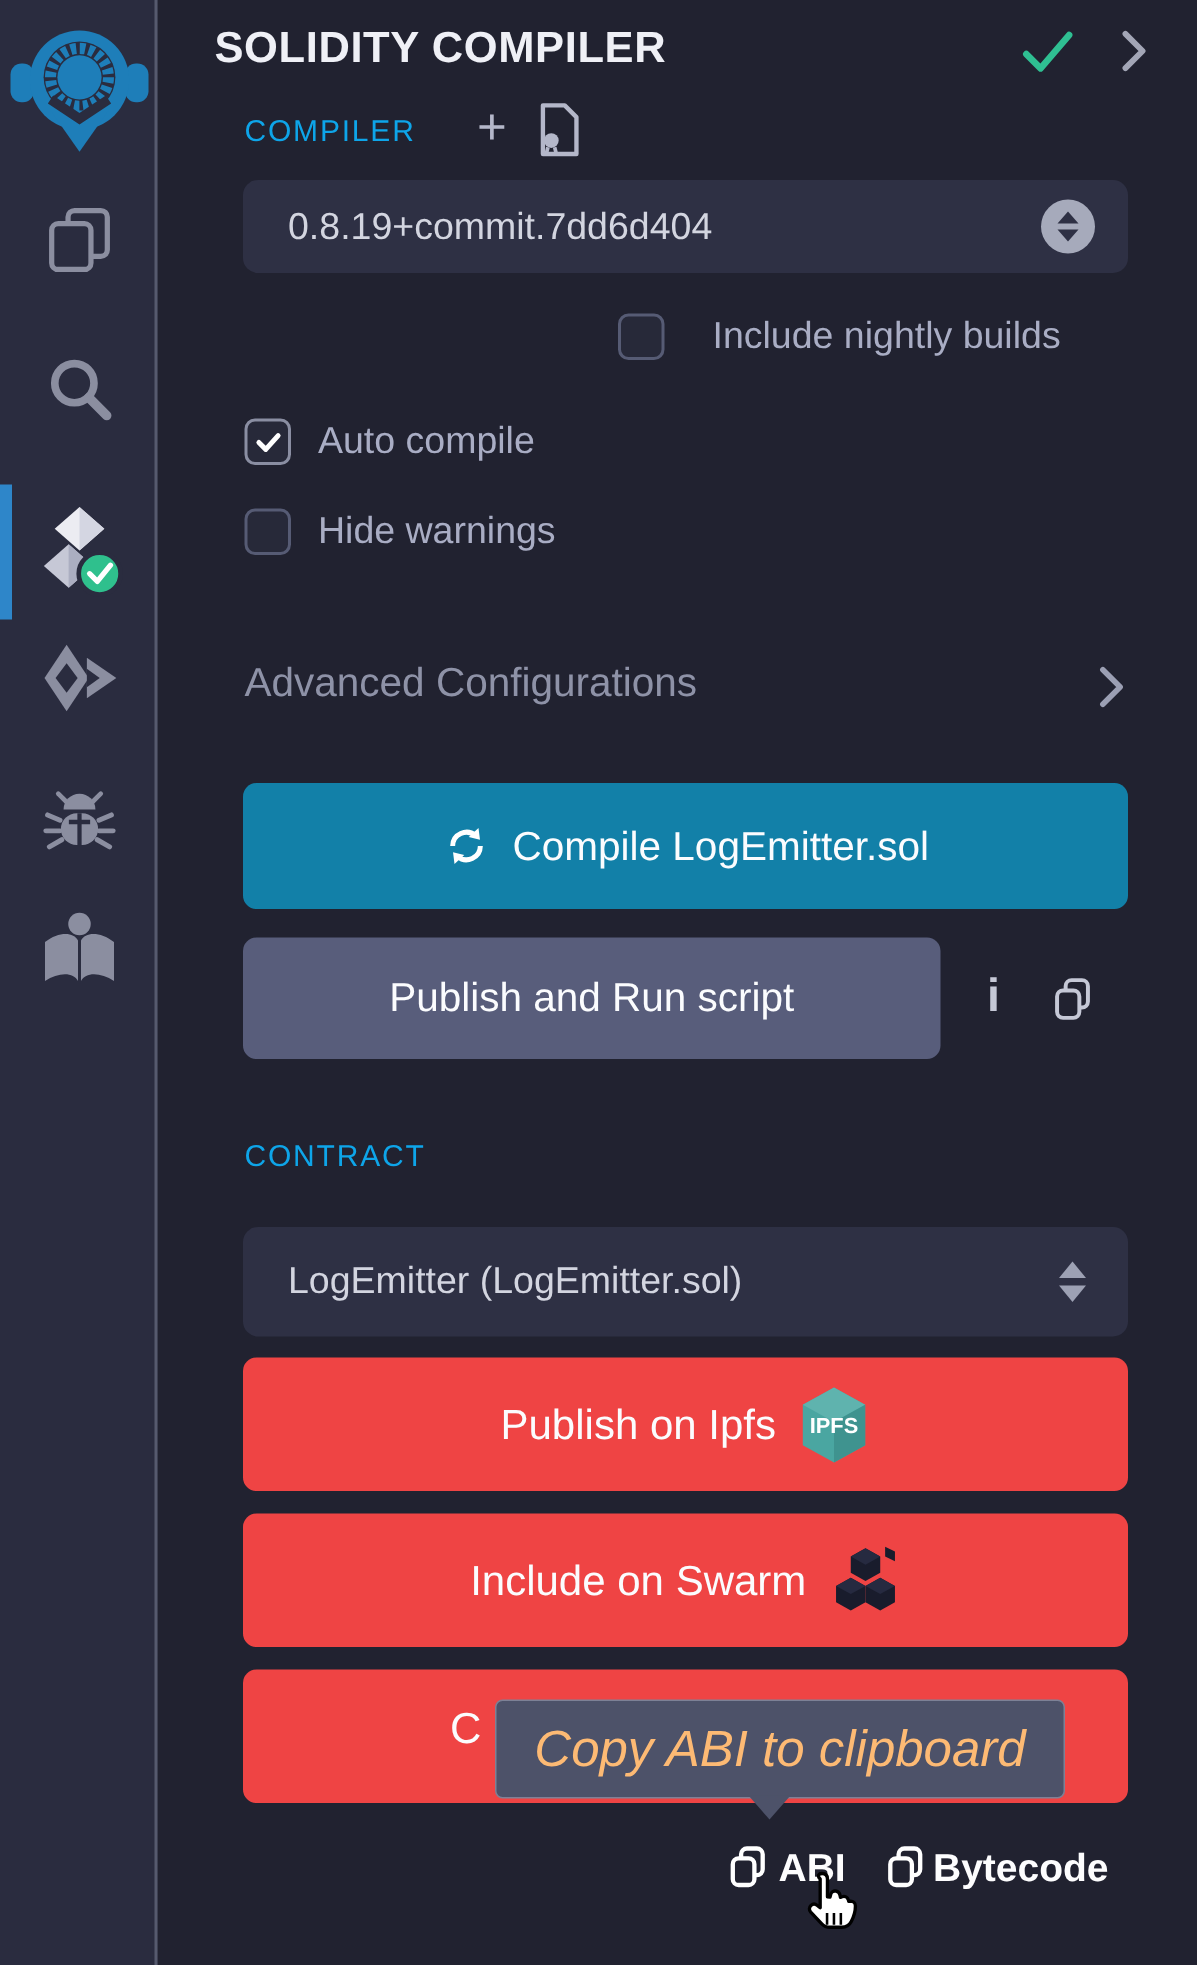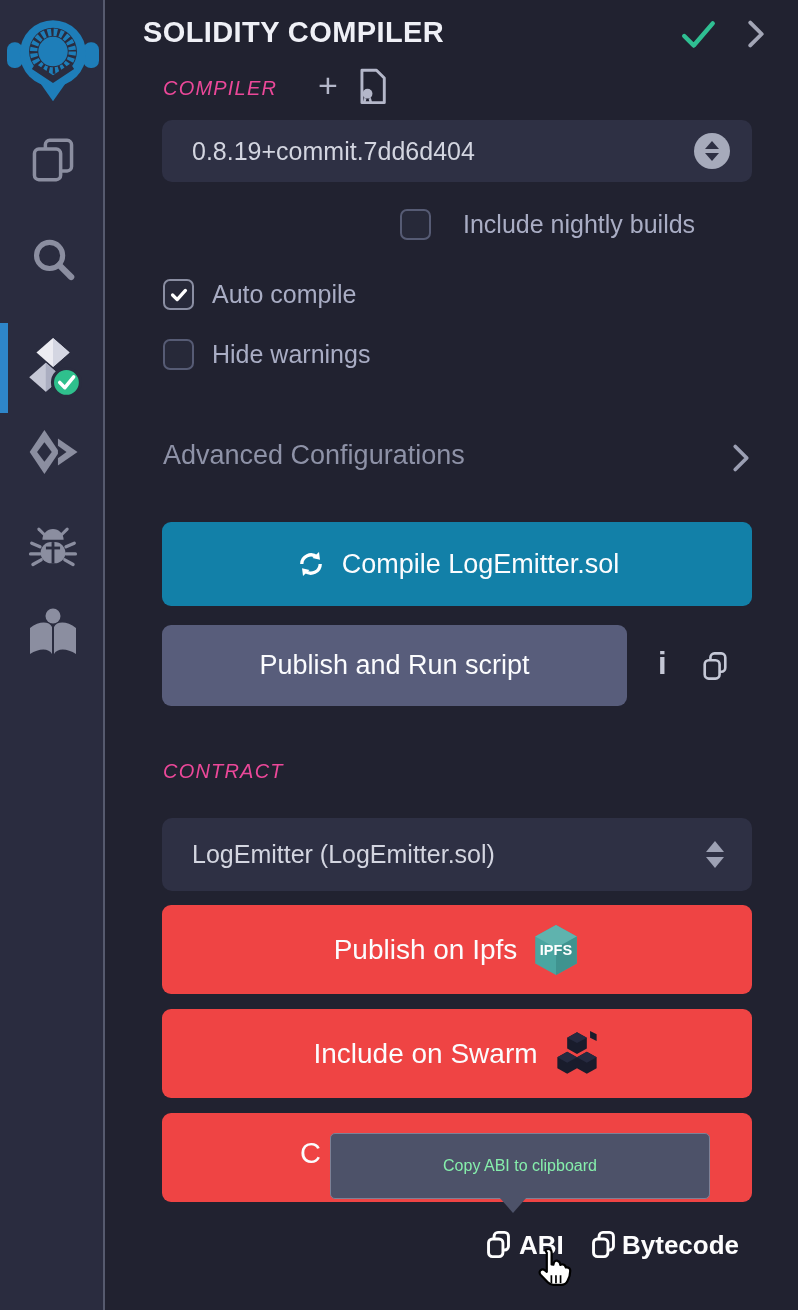--- a/index.html
+++ b/index.html
@@ -6,21 +6,21 @@
   .stage{position:relative;width:798px;height:1310px;background:#212230;overflow:hidden;
          font-family:"Liberation Sans",sans-serif;text-align:right;}
   .abs{position:absolute;}
   
   .sidebar{position:absolute;left:0;top:0;width:105px;height:1310px;background:#2a2c3f;
            border-right:2px solid #565a6e;box-sizing:border-box;}
   .side-item{position:absolute;left:0;width:105px;display:flex;justify-content:center;align-items:center;}
   .side-item.active::before{content:"";position:absolute;left:0;top:-14px;bottom:-14px;width:8px;background:#2e86c9;}
   
   .page-title{font-size:29px;font-weight:600;color:#eff0f6;letter-spacing:.4px;margin:0;white-space:nowrap;}
-  .section-label{font-size:20px;font-weight:500;color:#ec4899;letter-spacing:1.2px;white-space:nowrap;font-style:italic;}
+  .section-label{font-size:20px;font-weight:500;color:#0ea5e9;letter-spacing:1.2px;white-space:nowrap;}
   .plus-glyph{font-size:34px;font-weight:300;color:#b4b7c9;line-height:1;}
   .adv-label{font-size:27px;color:#8e92a7;white-space:nowrap;}
   .chk-label{font-size:25px;color:#a9adc4;white-space:nowrap;}
   
   .select{background:#2e3044;border-radius:10px;display:flex;align-items:center;
           justify-content:space-between;box-sizing:border-box;padding:11px 22px;cursor:pointer;}
   .select .val{color:#d3d5e0;font-size:25px;padding-left:8px;white-space:nowrap;}
   .pill{width:36px;height:36px;border-radius:50%;background:#a6aabb;display:flex;flex-direction:column;
         align-items:center;justify-content:center;gap:4px;}
   .pill .tri-up{width:0;height:0;border-left:7px solid transparent;border-right:7px solid transparent;border-bottom:8px solid #2e3044;}
@@ -31,21 +31,21 @@
   .chk-row{display:flex;align-items:center;gap:18px;}
   .checkbox{width:31px;height:31px;border:2px solid #565b74;border-radius:7px;background:#272939;
             box-sizing:border-box;display:flex;align-items:center;justify-content:center;cursor:pointer;}
   .checkbox.checked{border-color:#8a8ea2;}
   .btn{border-radius:9px;display:flex;align-items:center;justify-content:center;gap:15px;
        color:#fbfcfe;font-size:27px;cursor:pointer;white-space:nowrap;box-sizing:border-box;}
   .btn-primary{background:#1280a8;}
   .btn-dark{background:#585d7b;}
   .btn-pub{background:#ef4444;font-size:28px;}
   .tooltip{background:#4d5269;border:1px solid #7d8196;border-radius:5px;display:flex;align-items:center;
-           justify-content:center;color:#86efac;font-size:16px;box-sizing:border-box;white-space:nowrap;}
+           justify-content:center;color:#fdba74;font-size:34px;box-sizing:border-box;white-space:nowrap;font-style:italic;}
   .tooltip .caret{position:absolute;left:168px;bottom:-15px;width:0;height:0;
                   border-left:14px solid transparent;border-right:14px solid transparent;border-top:16px solid #4d5269;}
   .foot-label{font-size:26px;font-weight:700;color:#fdfdfe;white-space:nowrap;}
 </style>
 </head>
 <body>
 
 <div class="stage">
 
   <aside class="sidebar">
@@ -145,21 +145,21 @@
   </svg>
 
   <div class="abs select" style="left:162px;top:120px;width:590px;height:62px;">
     <span class="val">0.8.19+commit.7dd6d404</span>
     <span class="pill">
         <span class="tri-up"></span>
         <span class="tri-dn"></span>
       </span>
   </div>
 
-  <div class="abs chk-row" style="left:400px;top:209px;gap:32px;">
+  <div class="abs chk-row" style="left:412px;top:209px;gap:32px;">
     <div class="checkbox"></div>
     <span class="chk-label">Include nightly builds</span>
   </div>
 
   <div class="abs chk-row" style="left:163px;top:279px;">
     <div class="checkbox checked">
       <svg width="22" height="22" viewBox="0 0 24 24">
         <polyline points="5,12 10,17 19,7" fill="none" stroke="#ffffff" stroke-width="3.6" stroke-linecap="round" stroke-linejoin="round"></polyline>
       </svg>
     </div>

